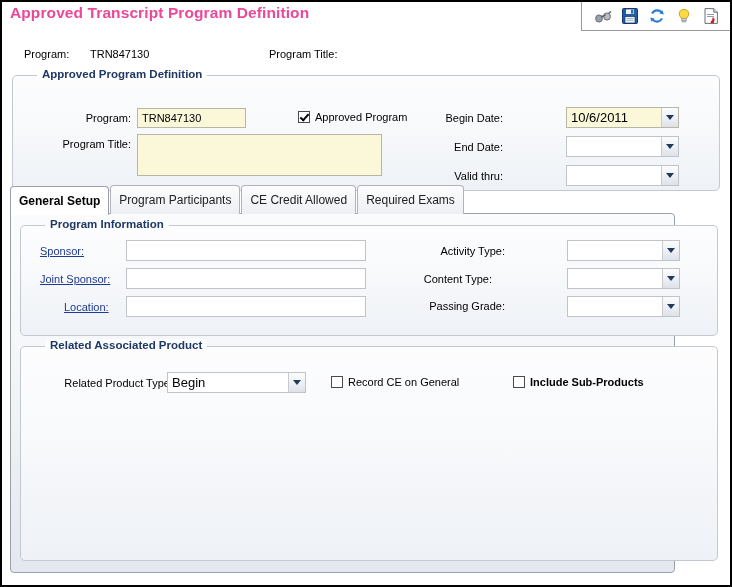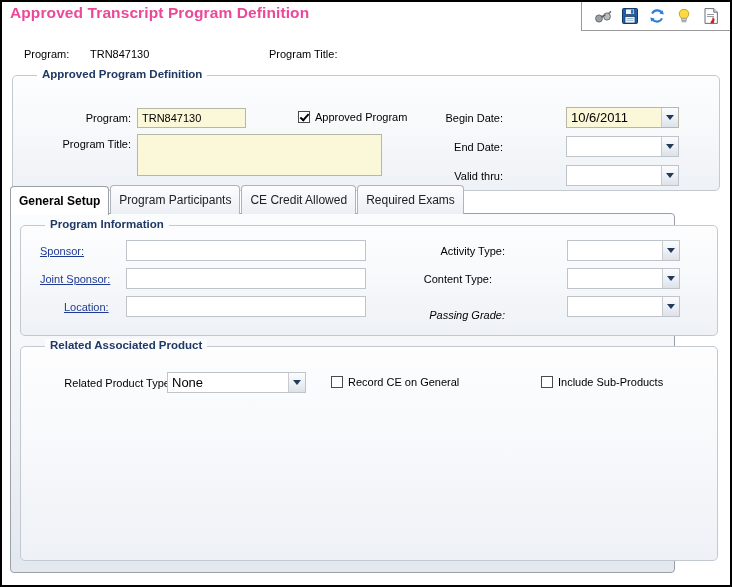--- a/index.html
+++ b/index.html
@@ -392,45 +392,45 @@
       </div>
 
       <span class="fld-label" style="left:371px; top:47px; width:100px;">Content Type:</span>
       <div class="combo" style="left:546px; top:42px; width:113px; height:21px;">
         <span class="combo-value"></span>
         <span class="combo-arrow">
             <span class="caret"></span>
           </span>
       </div>
 
-      <span class="fld-label" style="left:376px; top:83px; width:108px;font-style:italic;">Passing Grade:</span>
+      <span class="fld-label" style="left:376px; top:74px; width:108px;">Passing Grade:</span>
       <div class="combo" style="left:546px; top:70px; width:113px; height:21px;">
         <span class="combo-value"></span>
         <span class="combo-arrow">
             <span class="caret"></span>
           </span>
       </div>
     </div>
 
     <div class="groupbox" style="left:9px; top:132px; width:698px; height:215px;">
       <span class="legend legend-onpanel">Related Associated Product</span>
 
       <span class="fld-label" style="left:22px; top:30px; width:130px;">Related Product Type:</span>
       <div class="combo" style="left:146px; top:25px; width:139px; height:21px;">
-        <span class="combo-value">None</span>
+        <span class="combo-value">Begin</span>
         <span class="combo-arrow">
             <span class="caret"></span>
           </span>
       </div>
 
       <div class="cbwrap" style="left:310px; top:29px;">
         <span class="cbbox"></span>
         <span class="cb-label">Record CE on General</span>
       </div>
 
-      <div class="cbwrap" style="left:520px; top:29px;">
+      <div class="cbwrap" style="left:492px; top:29px;font-weight:bold;">
         <span class="cbbox"></span>
         <span class="cb-label">Include Sub-Products</span>
       </div>
     </div>
 
   </div>
 </div>
 
 </body></html>

